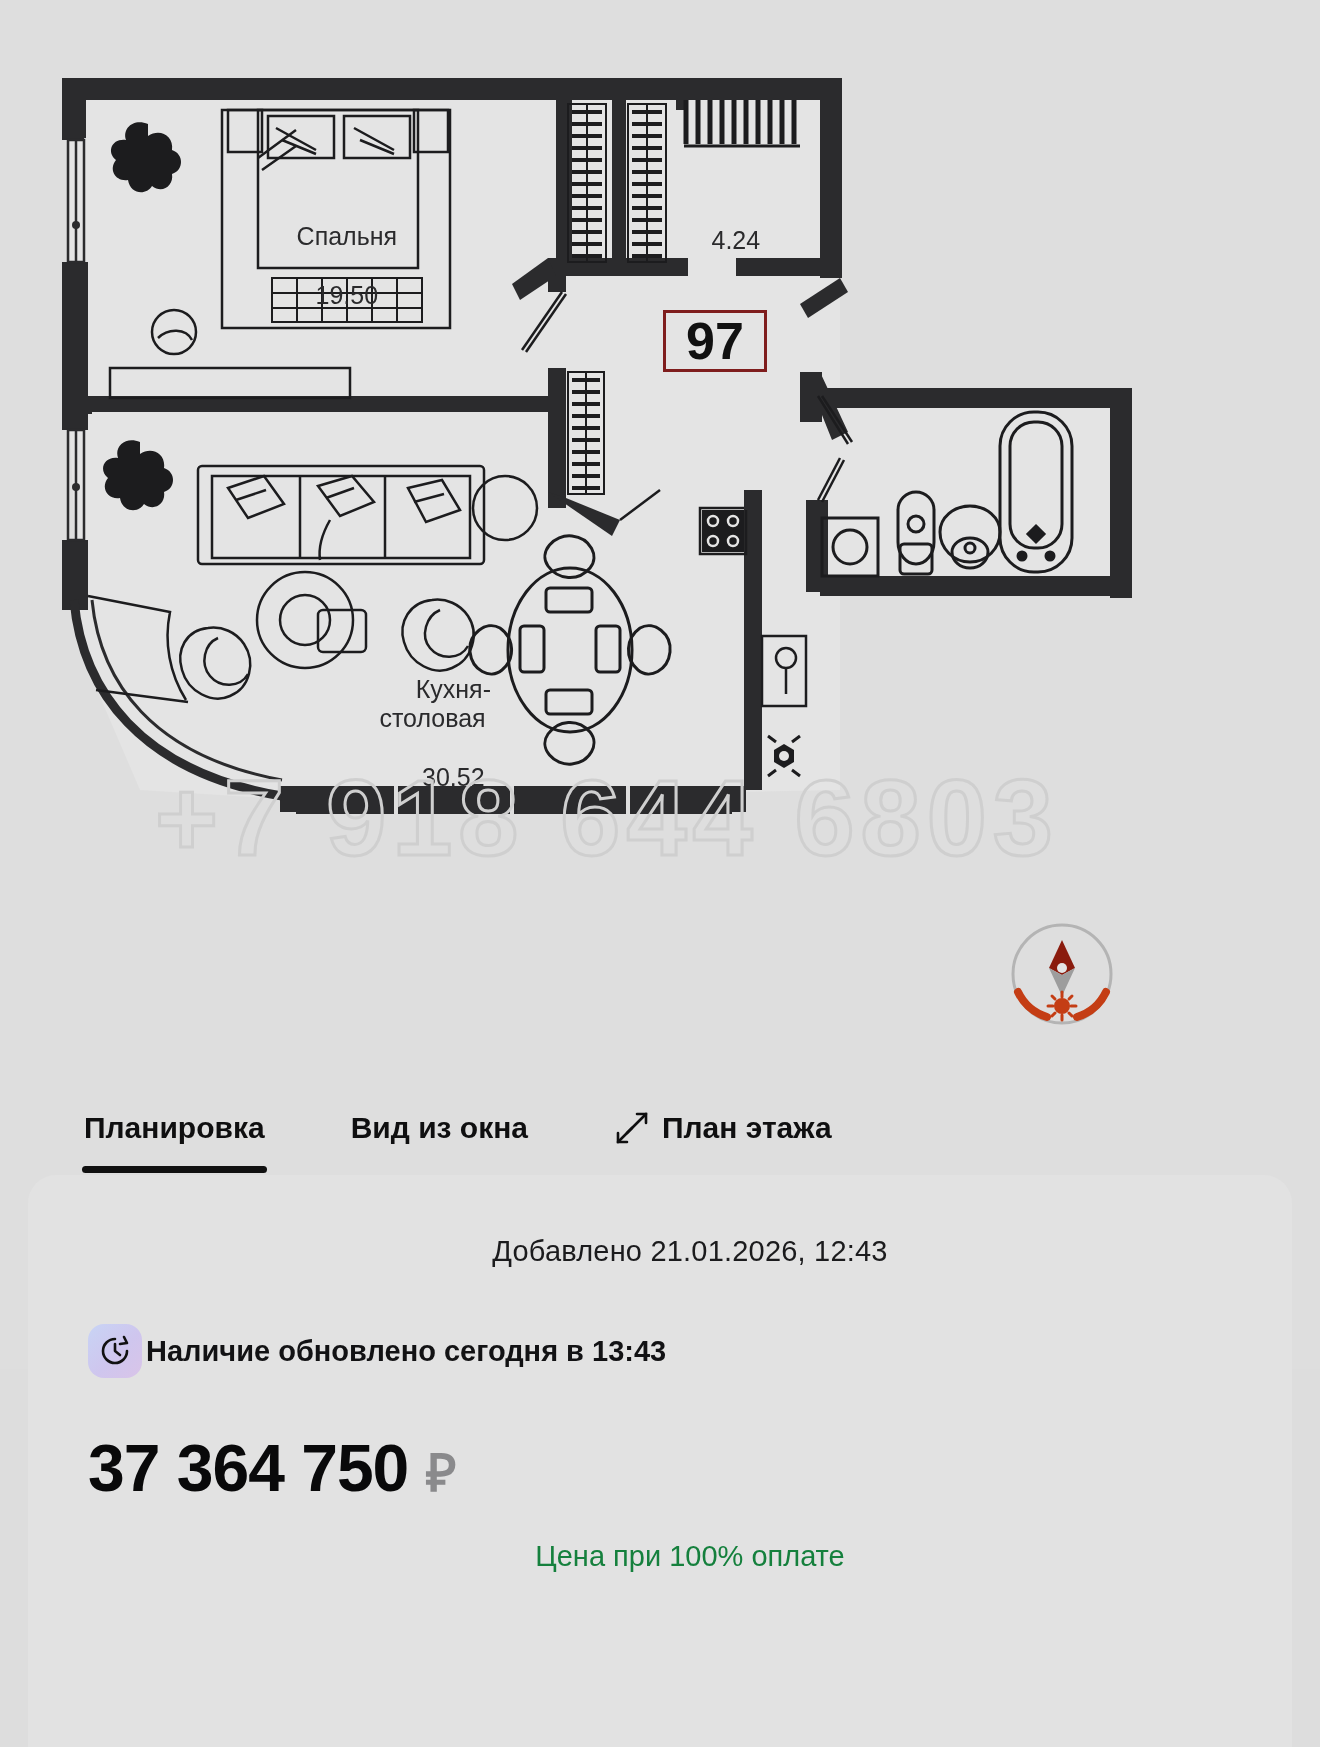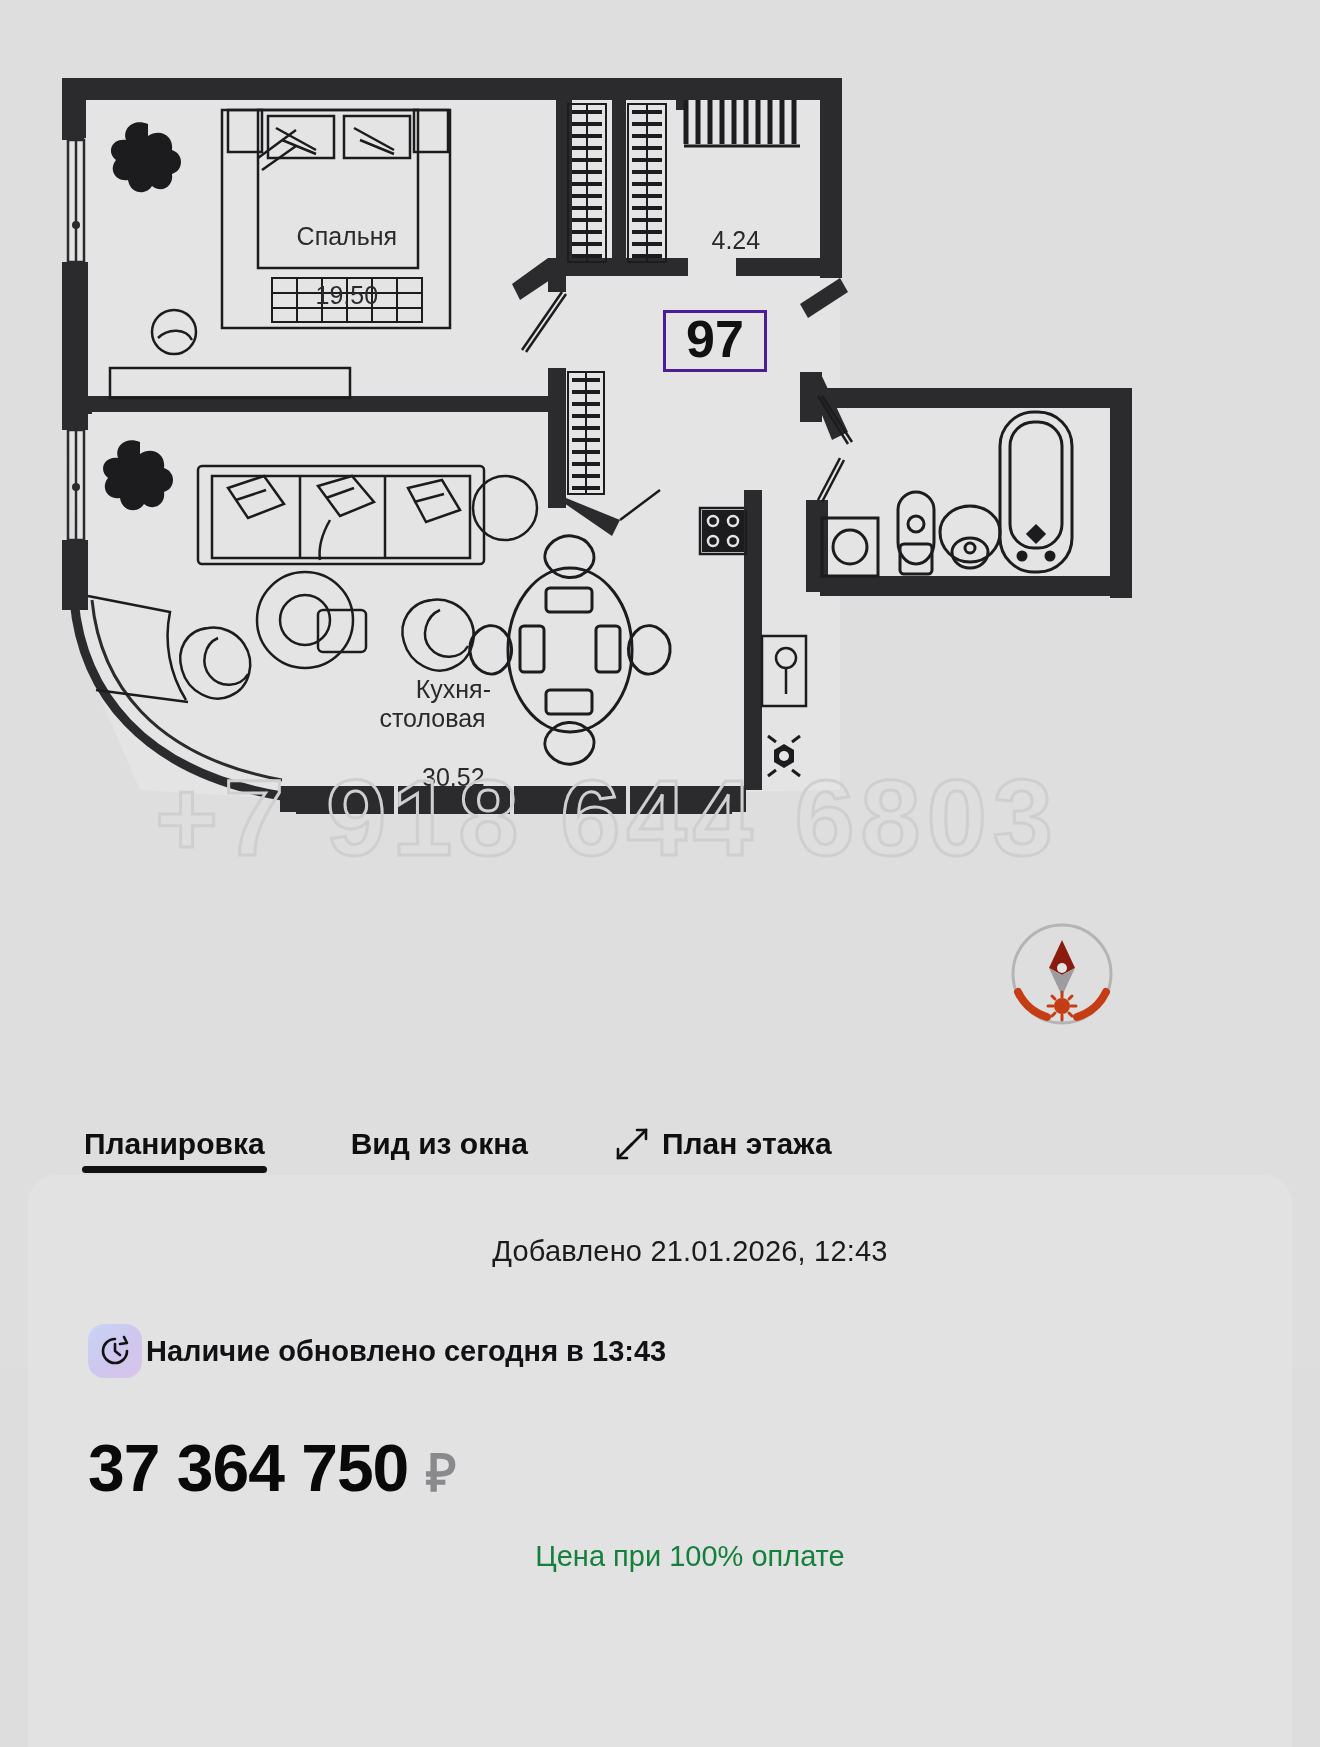--- a/index.html
+++ b/index.html
@@ -62,21 +62,21 @@
     background: #dedede;
     display: flex;
     align-items: flex-end;
     padding-left: 84px;
   }
   .tab {
     position: relative;
     font-size: 30px;
     font-weight: bold;
     color: #0f0f10;
-    padding-bottom: 12px;
+    padding-bottom: 28px;
     margin-right: 86px;
     display: flex;
     align-items: center;
     gap: 14px;
     white-space: nowrap;
     cursor: pointer;
   }
   .tab.active::after {
     content: "";
     position: absolute;
@@ -148,26 +148,26 @@
     position: absolute;
     color: #2a2a2c;
     font-size: 25px;
     text-align: center;
     white-space: pre;
     line-height: 1.18;
     font-family: "Liberation Sans", sans-serif;
   }
   .plan-num-badge {
     position: absolute;
-    border: 3px solid #4c1d95;
+    border: 3px solid #7f1d1d;
     font-size: 52px;
     font-weight: 700;
     color: #111;
     display: flex;
-    align-items: flex-end;
+    align-items: center;
     justify-content: center;
     background: transparent;
   }
 </style>
 </head>
 <body>
 
 <div id="app">
 
   <div id="plan-area">

